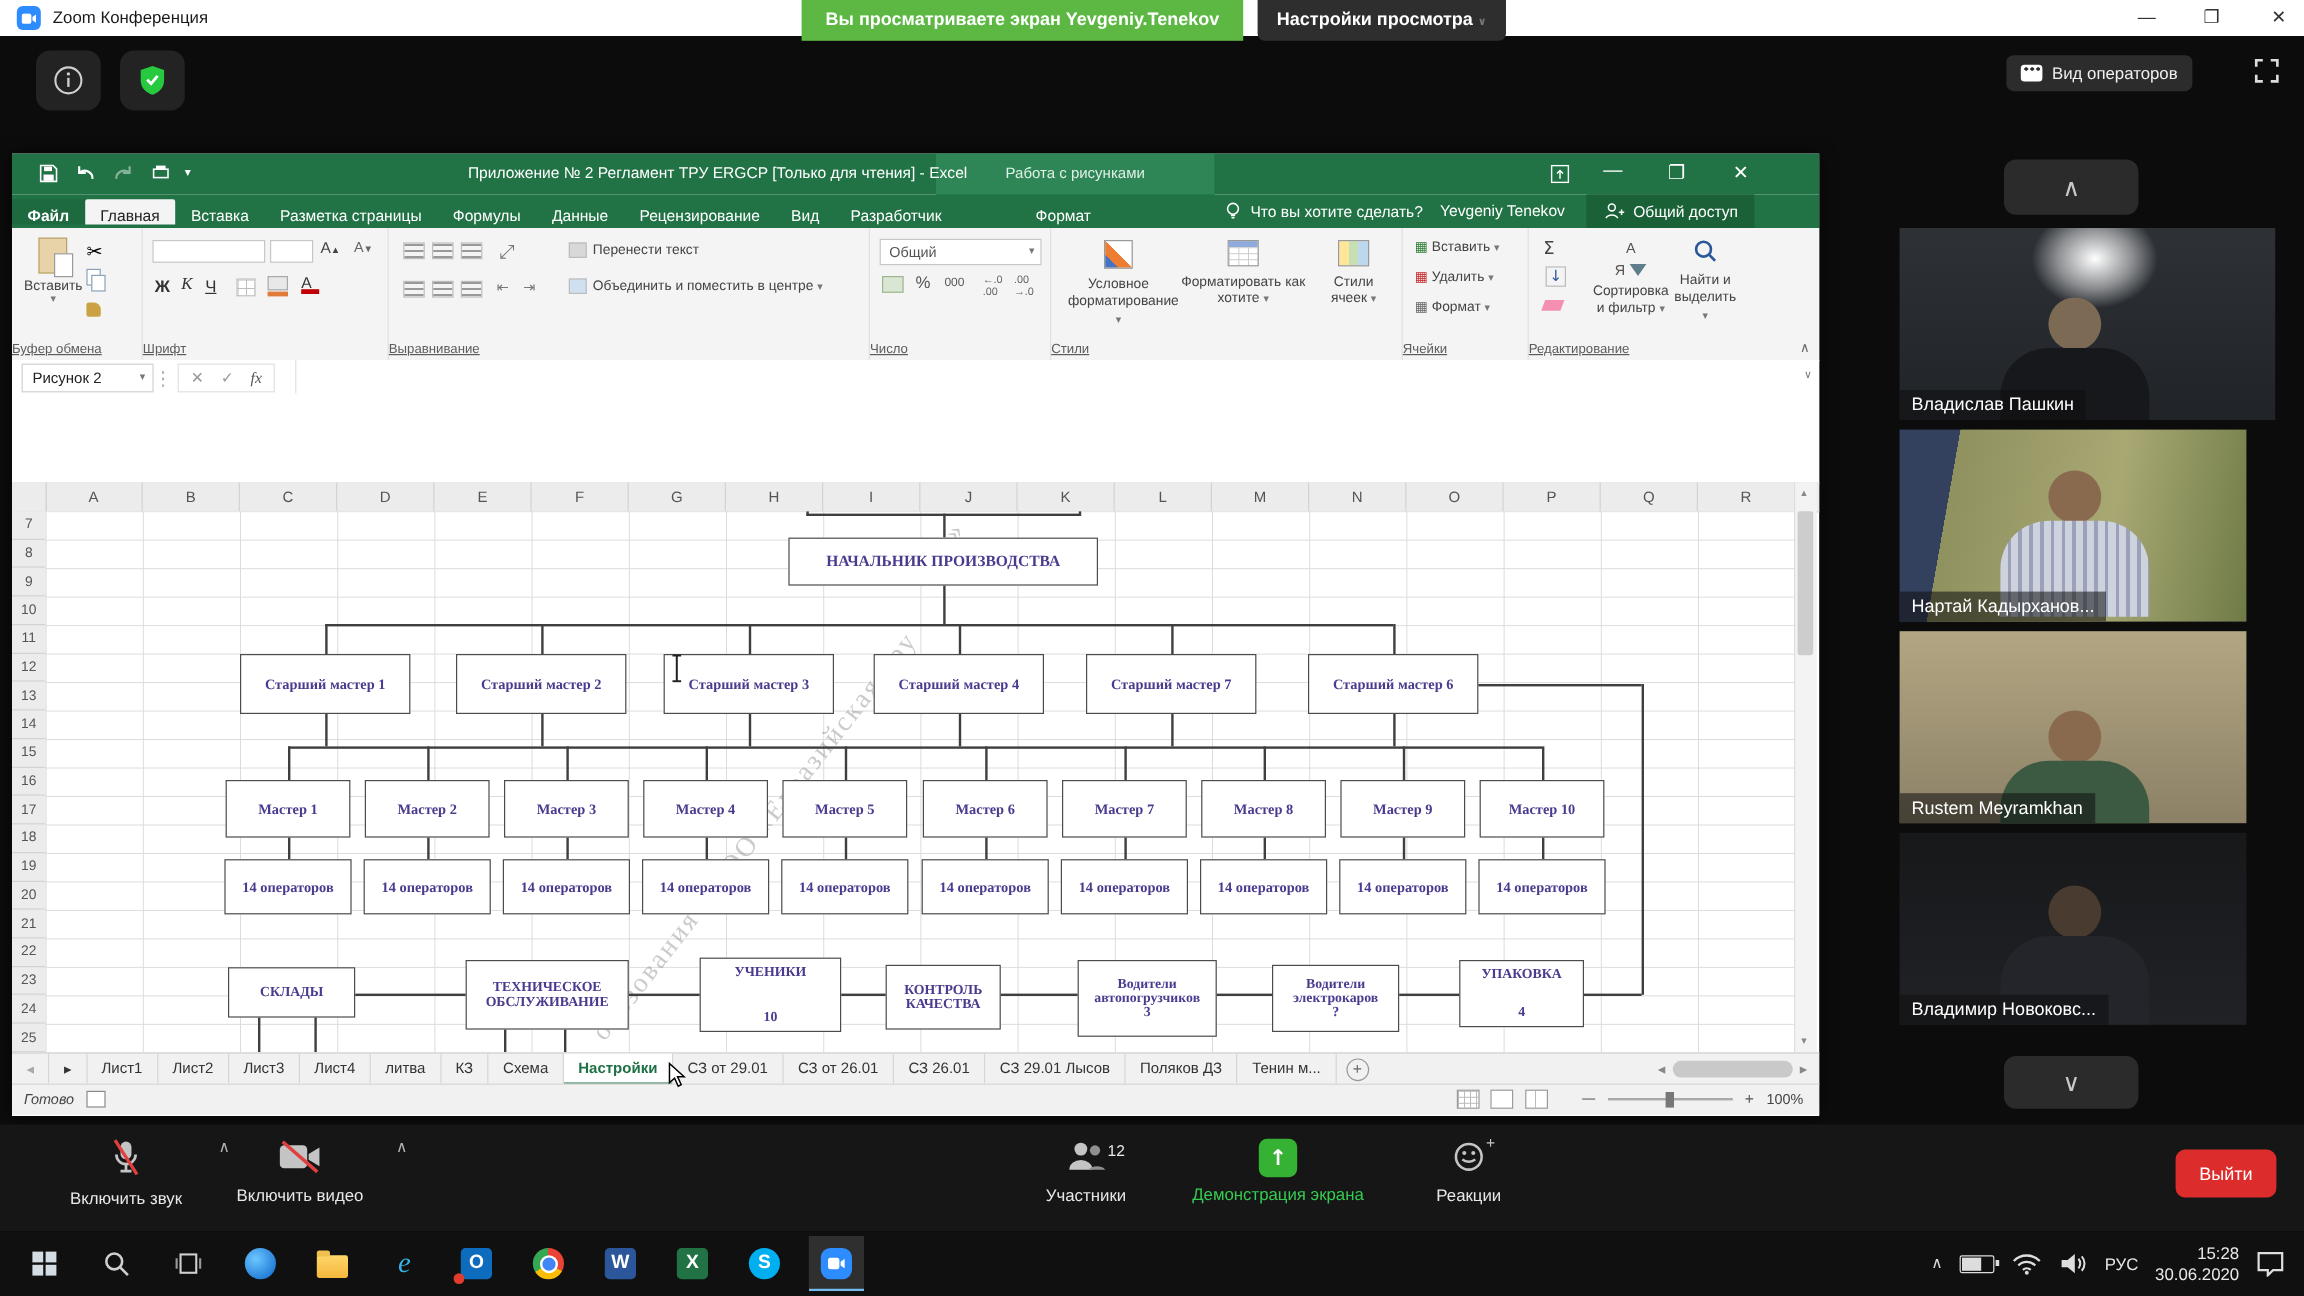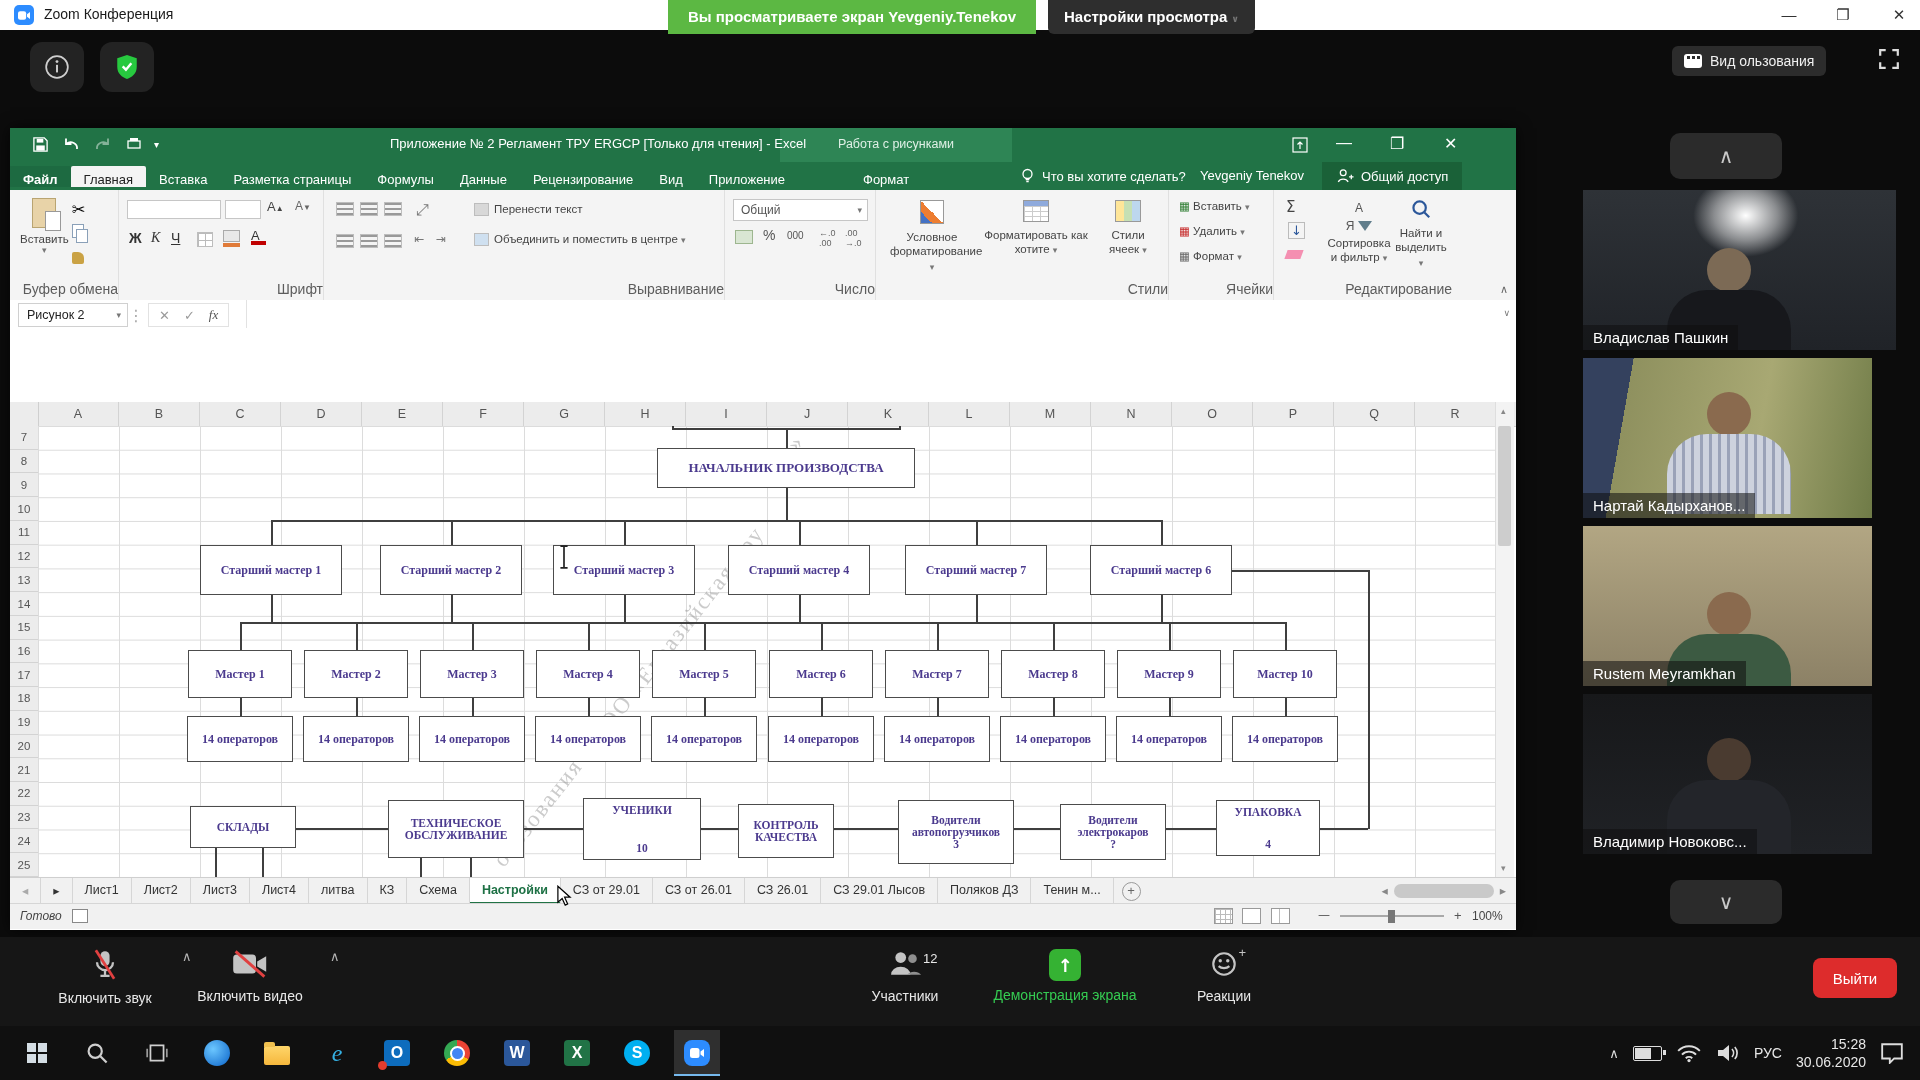--- a/index.html
+++ b/index.html
@@ -40,21 +40,21 @@
   #xtabs .xtab.active{background:#f4f4f4;color:#222;border-radius:2px 2px 0 0;}
   #xtabs .xtab.ctx{position:absolute;left:840px;}
   #tellme{position:absolute;left:1010px;top:40px;color:#fff;font-size:13px;display:flex;gap:7px;align-items:center;}
   #xuser{position:absolute;left:1190px;top:40px;color:#fff;font-size:13px;}
   #xshare{position:absolute;left:1312px;top:34px;height:28px;background:#1a6138;color:#fff;font-size:13px;
           display:flex;align-items:center;gap:7px;padding:0 14px;}
 
   #ribbon{position:absolute;left:0;top:62px;width:100%;height:110px;background:#f4f4f4;border-bottom:1px solid #d9d9d9;
           display:flex;}
   .rgroup{position:relative;border-right:1px solid #e0e0e0;height:100%;flex:0 0 auto;}
-  .rgname{position:absolute;bottom:3px;left:0;width:100%;text-align:right;font-size:14px;color:#5c5c5c;}
+  .rgname{position:absolute;bottom:3px;left:0;width:100%;text-align:left;font-size:11px;color:#5c5c5c;text-decoration:underline;}
   .rsmall{font-size:11.5px;color:#444;}
   .ibox{display:inline-block;background:#fff;border:1px solid #c6c6c6;height:17px;vertical-align:middle;}
   .glyphbox{display:inline-block;background:#d8d8d8;border:1px solid #bdbdbd;}
   .rlabel2{font-size:11.5px;color:#444;line-height:1.25;}
   .dd{color:#777;font-size:9px;}
 
   #fxrow{position:absolute;left:0;top:172px;width:100%;height:102px;background:#fff;border-bottom:1px solid #cfcfcf;}
   #namebox{position:absolute;left:8px;top:3px;width:100px;height:22px;border:1px solid #d0d0d0;font-size:12.5px;
            color:#222;line-height:22px;padding-left:8px;background:#fff;}
   #fxbtns{position:absolute;left:138px;top:3px;height:22px;display:flex;align-items:center;gap:14px;color:#9a9a9a;
@@ -152,21 +152,21 @@
     </div>
     <div class="sq" style="left:100px;">
       <svg width="24" height="26" viewBox="0 0 22 24">
           <path d="M11 1 L20 4 v8 c0 6-4.5 9.5-9 11 C6.5 21.5 2 18 2 12 V4z" fill="#27c93f"></path>
           <path d="M7 11.5 l3 3 5-6" stroke="#fff" stroke-width="2.2" fill="none"></path>
         </svg>
     </div>
   </div>
   <div id="speakerview">
     <span class="gridglyph"></span>
-    <span>Вид ользования</span>
+    <span>Вид операторов</span>
   </div>
   <div id="fullscr">
     <svg width="22" height="22" viewBox="0 0 20 20" stroke="#ddd" fill="none" stroke-width="2">
         <path d="M2 7 V2 h5 M13 2 h5 v5 M18 13 v5 h-5 M7 18 H2 v-5"></path>
       </svg>
   </div>
 
   <div id="excel" class="abs">
     <div id="xtitle">
       <div id="xctx"></div>
@@ -211,21 +211,21 @@
 
     <div id="xtabs">
         <div class="xtab file">Файл</div>
         <div class="xtab active">Главная</div>
         <div class="xtab">Вставка</div>
         <div class="xtab">Разметка страницы</div>
         <div class="xtab">Формулы</div>
         <div class="xtab">Данные</div>
         <div class="xtab">Рецензирование</div>
         <div class="xtab">Вид</div>
-        <div class="xtab">Приложение</div>
+        <div class="xtab">Разработчик</div>
         <div class="xtab ctx">Формат</div>
       </div>
     <div id="tellme">
       <svg width="15" height="16" viewBox="0 0 14 16">
           <circle cx="7" cy="6" r="4.5" fill="none" stroke="#fff" stroke-width="1.3"></circle>
           <path d="M5.2 11.5 h3.6 M5.8 13.5 h2.4" stroke="#fff" stroke-width="1.3"></path>
         </svg>
       <span>Что вы хотите сделать?</span>
     </div>
     <div id="xuser">Yevgeniy Tenekov</div>

